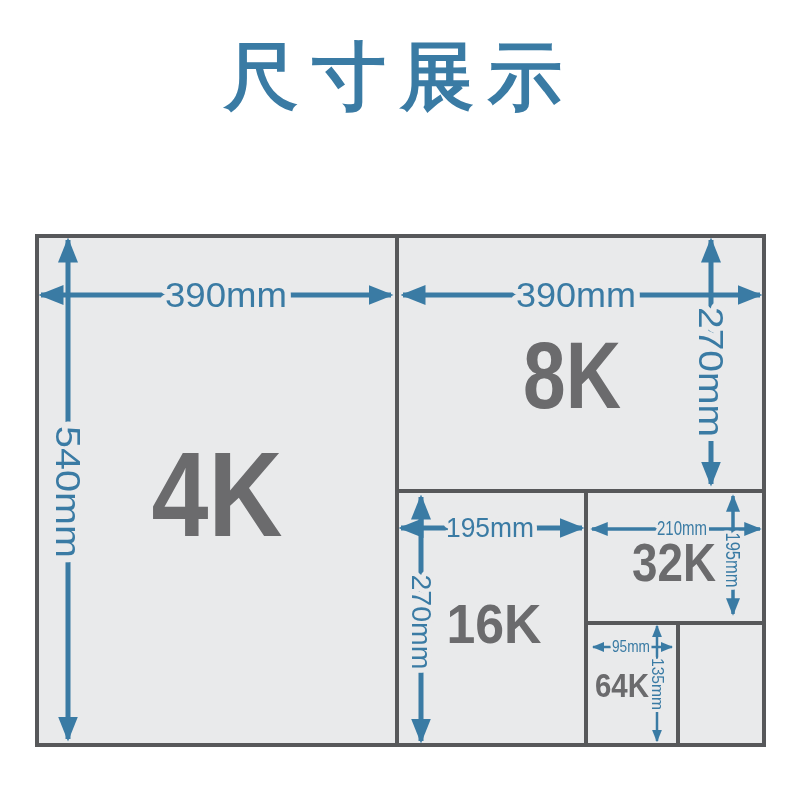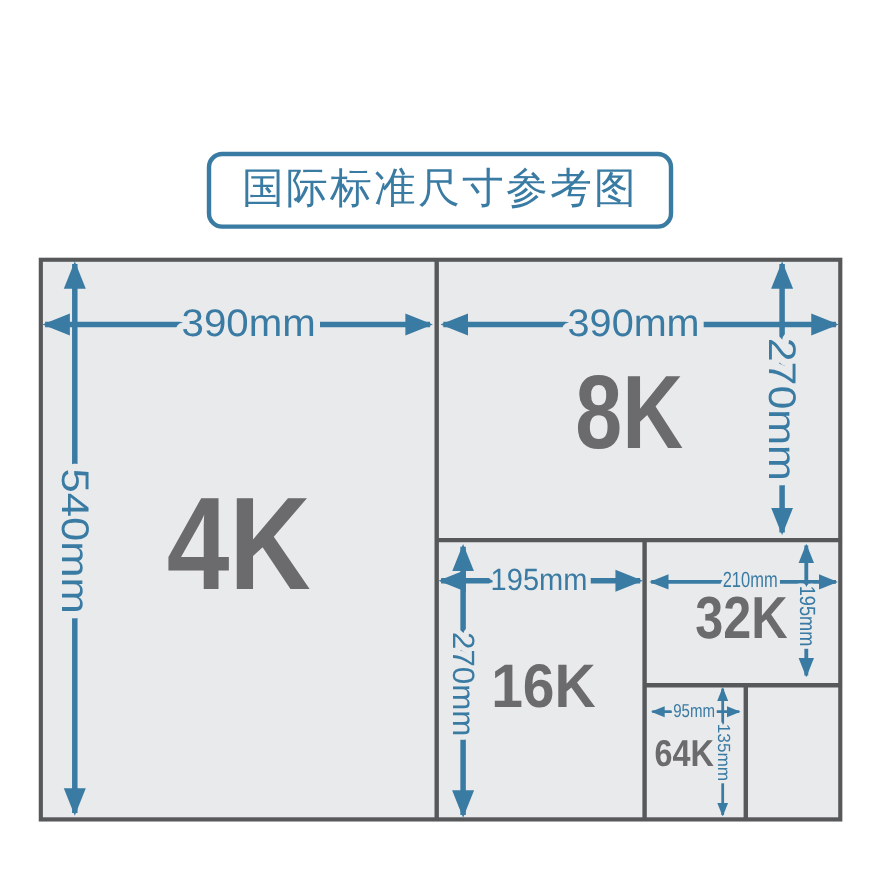--- a/index.html
+++ b/index.html
@@ -21,24 +21,22 @@
   .kl{fill:#6b6b6d;font-weight:bold;text-anchor:middle;dominant-baseline:central;}
   .dt{fill:#3a7ba4;text-anchor:middle;dominant-baseline:central;
       stroke:#e9eaeb;paint-order:stroke;stroke-linejoin:round;}
   .h10{stroke-width:12;} .h8{stroke-width:10;} .h6{stroke-width:8;} .h5{stroke-width:6;}
 </style>
 </head>
 <body>
 
 <div class="stage">
 
+  <div class="title">尺寸展示</div>
 
-  <div class="subtitle-box">
-    <span>国际标准尺寸参考图</span>
-  </div>
 
   <svg class="diagram" width="731" height="513" viewBox="0 0 731 513" xmlns="http://www.w3.org/2000/svg">
     <defs>
       <marker id="arw" viewBox="0 0 10 10" refX="9" refY="5" markerWidth="5" markerHeight="5" orient="auto-start-reverse">
         <path d="M0,1 L10,5 L0,9 z" fill="#3a7ba4"></path>
       </marker>
     </defs>
 
     <rect class="paper" x="2" y="2" width="727" height="509"></rect>
 

